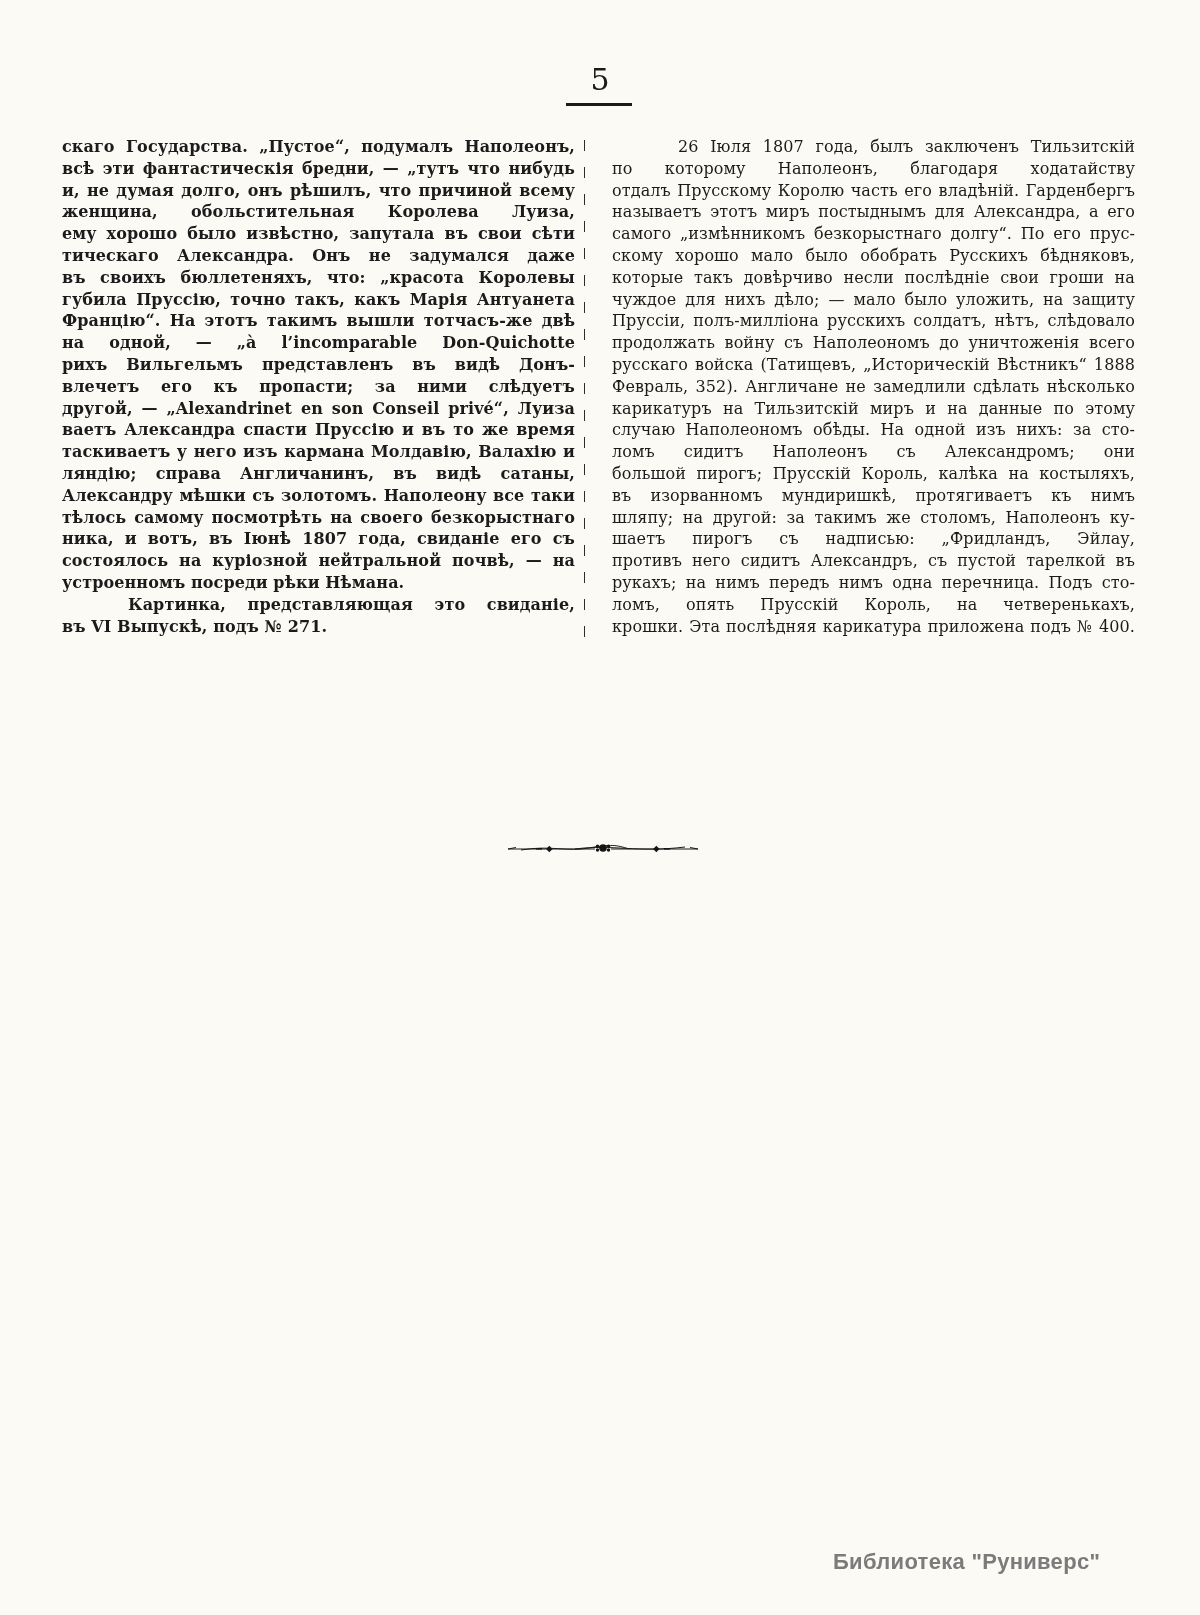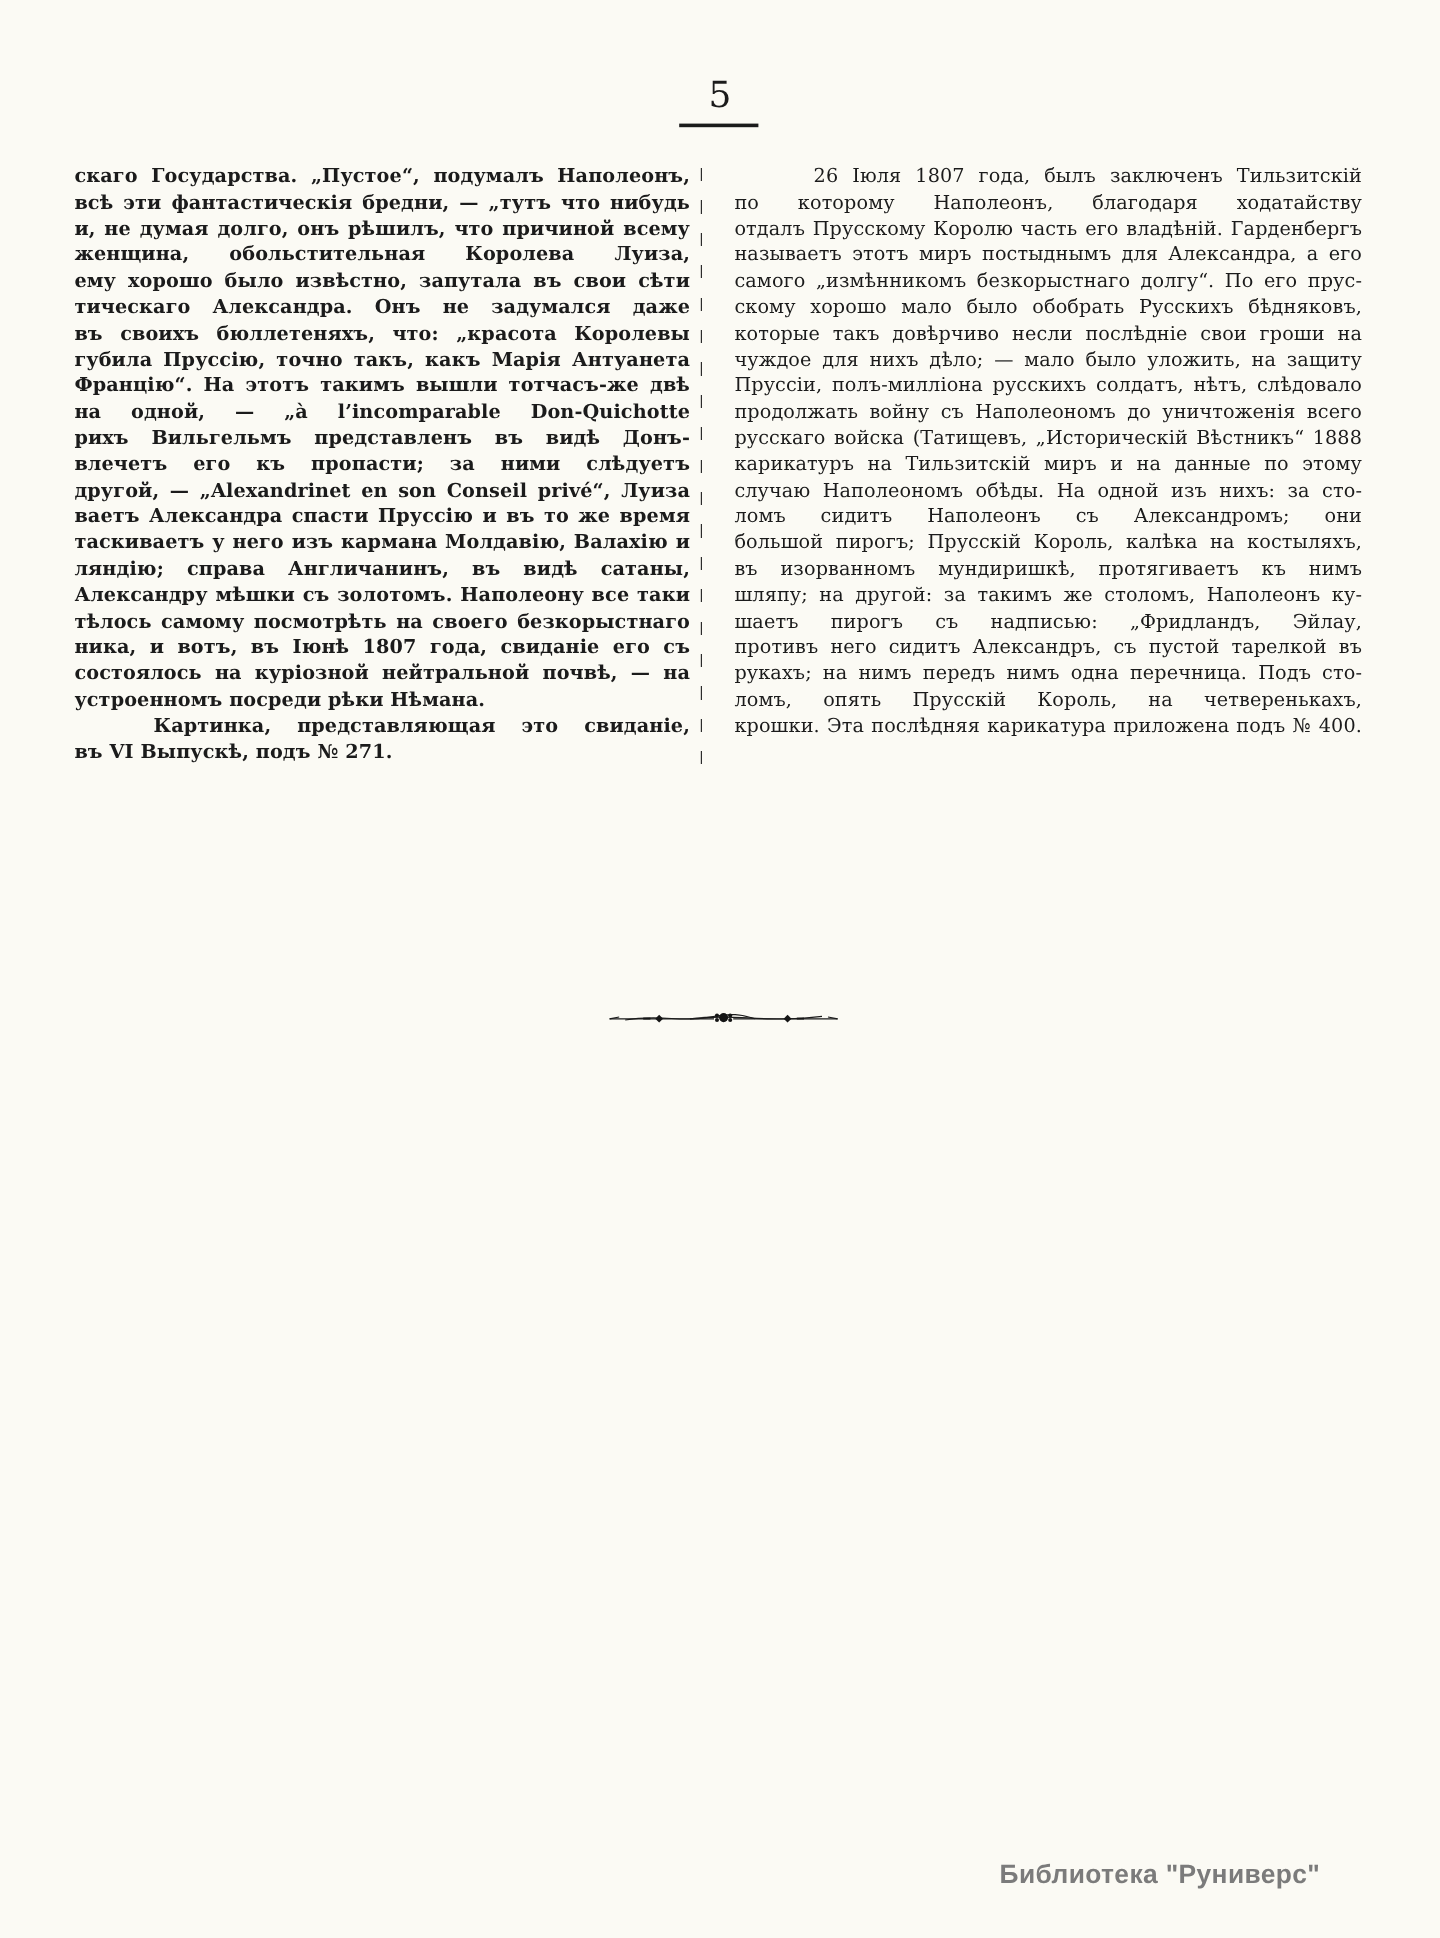--- a/index.html
+++ b/index.html
@@ -91,20 +91,21 @@
       <div class="line">по которому Наполеонъ, благодаря ходатайству Александра,</div>
       <div class="line">отдалъ Прусскому Королю часть его владѣній. Гарденбергъ</div>
       <div class="line">называетъ этотъ миръ постыднымъ для Александра, а его</div>
       <div class="line">самого „измѣнникомъ безкорыстнаго долгу“. По его прус-</div>
       <div class="line">скому хорошо мало было обобрать Русскихъ бѣдняковъ,</div>
       <div class="line">которые такъ довѣрчиво несли послѣдніе свои гроши на</div>
       <div class="line">чуждое для нихъ дѣло; — мало было уложить, на защиту</div>
       <div class="line">Пруссіи, полъ-милліона русскихъ солдатъ, нѣтъ, слѣдовало</div>
       <div class="line">продолжать войну съ Наполеономъ до уничтоженія всего</div>
       <div class="line">русскаго войска (Татищевъ, „Историческій Вѣстникъ“ 1888 г.,</div>
+      <div class="line">Февраль, 352). Англичане не замедлили сдѣлать нѣсколько</div>
       <div class="line">карикатуръ на Тильзитскій миръ и на данные по этому</div>
       <div class="line">случаю Наполеономъ обѣды. На одной изъ нихъ: за сто-</div>
       <div class="line">ломъ сидитъ Наполеонъ съ Александромъ; они разрѣзываютъ</div>
       <div class="line">большой пирогъ; Прусскій Король, калѣка на костыляхъ,</div>
       <div class="line">въ изорванномъ мундиришкѣ, протягиваетъ къ нимъ дырявую</div>
       <div class="line">шляпу; на другой: за такимъ же столомъ, Наполеонъ ку-</div>
       <div class="line">шаетъ пирогъ съ надписью: „Фридландъ, Эйлау, Аустерлицъ“;</div>
       <div class="line">противъ него сидитъ Александръ, съ пустой тарелкой въ</div>
       <div class="line">рукахъ; на нимъ передъ нимъ одна перечница. Подъ сто-</div>
       <div class="line">ломъ, опять Прусскій Король, на четверенькахъ, подбираетъ</div>

